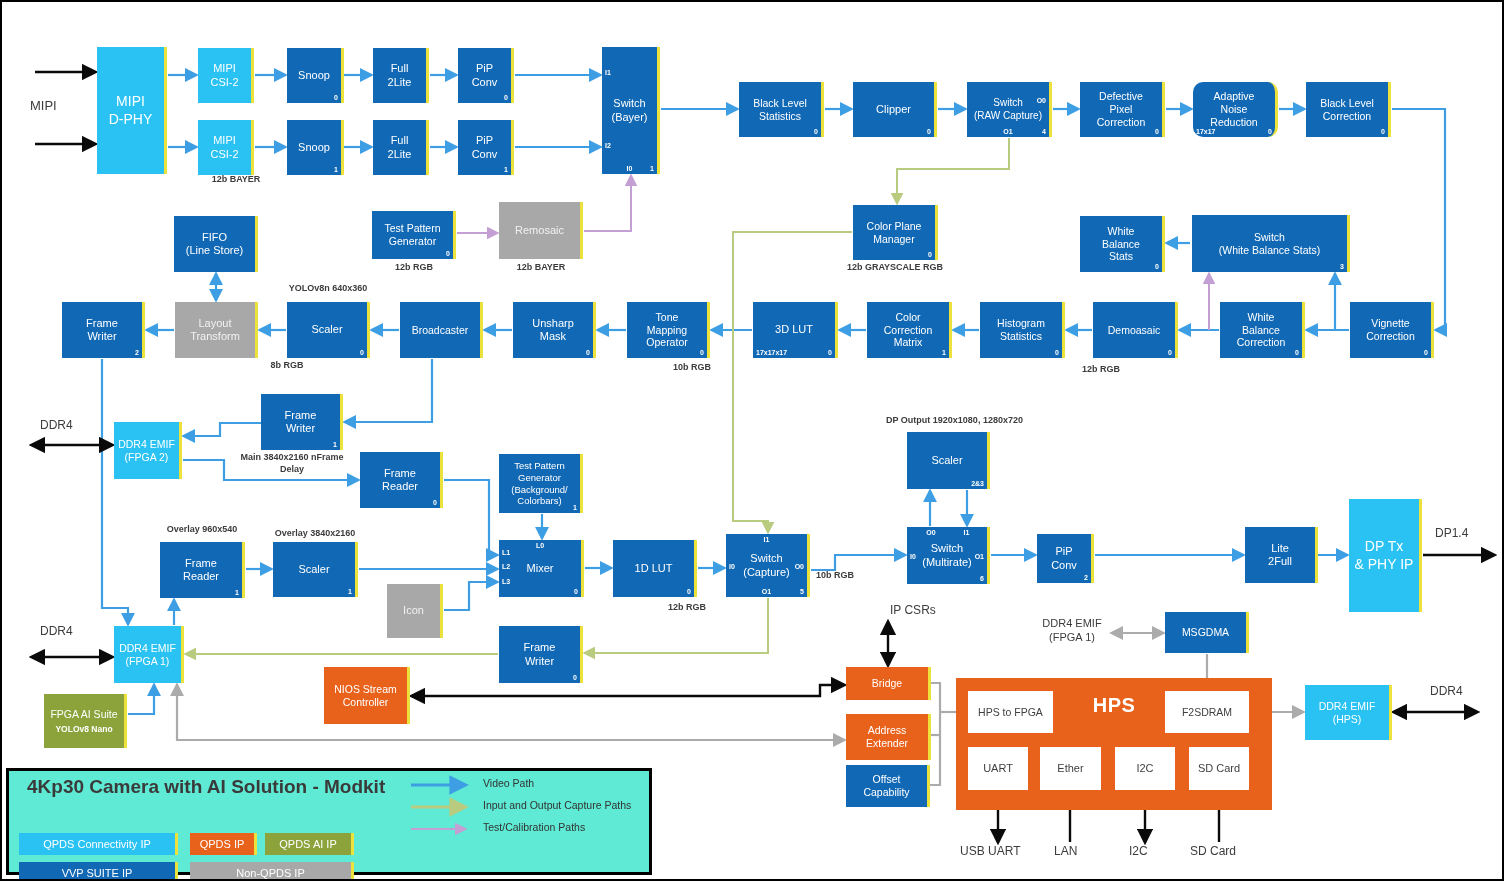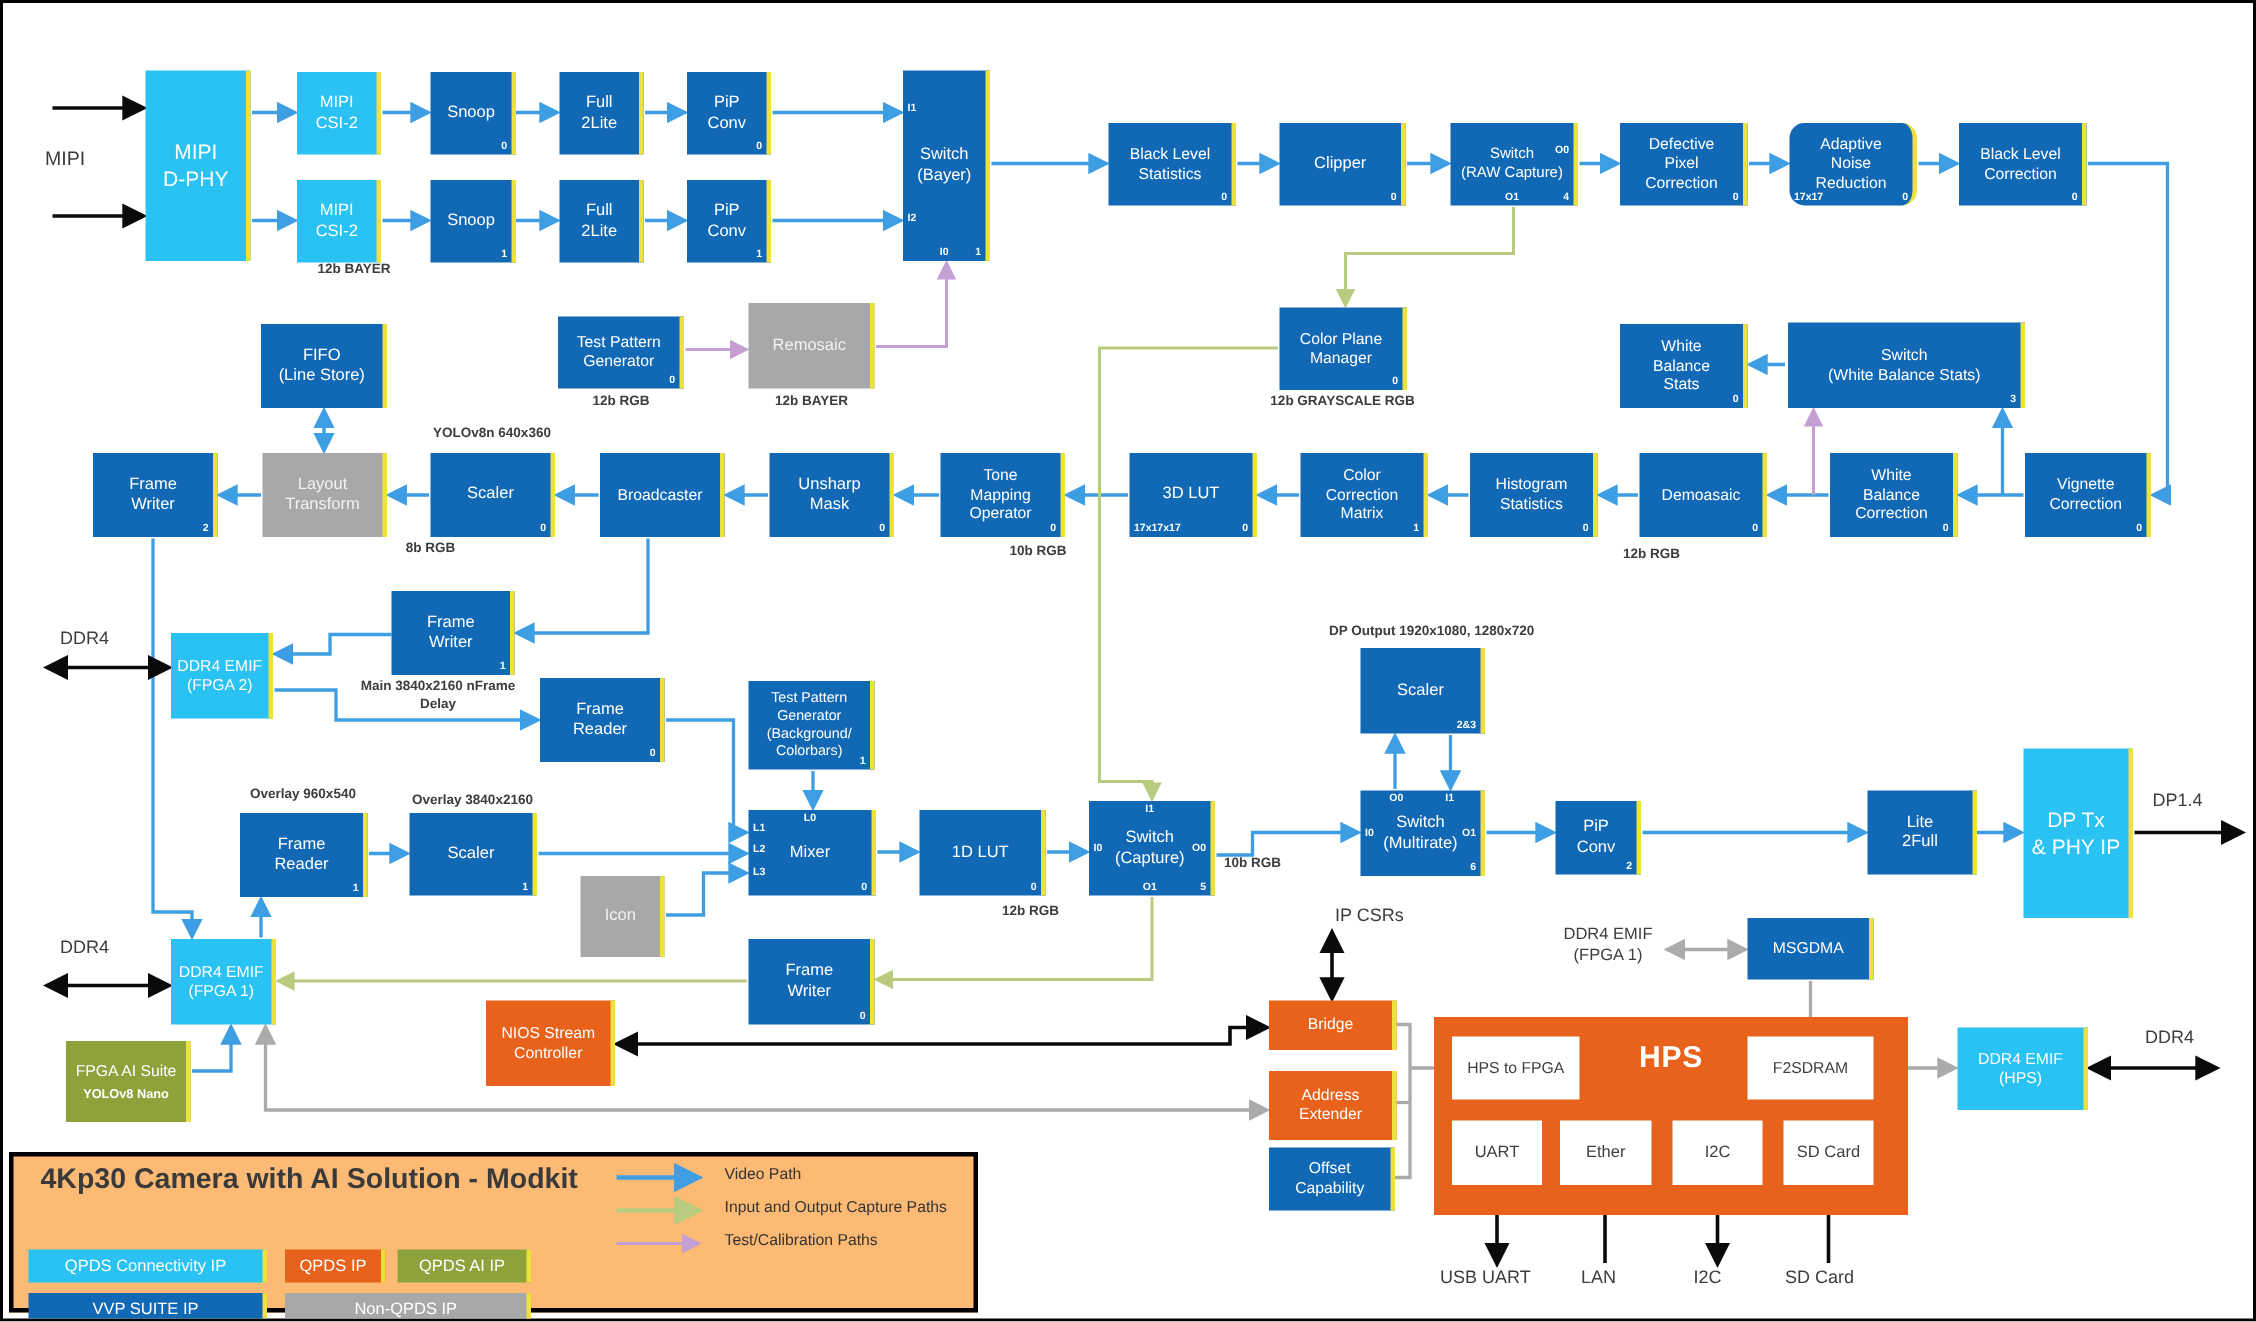--- a/index.html
+++ b/index.html
@@ -28,21 +28,21 @@
   .p-bc{left:50%;transform:translateX(-50%);bottom:2px}
   .p-tc{left:50%;transform:translateX(-50%);top:2px}
   .p-tl{left:24%;top:2px}.p-tr{right:22%;top:2px}
   .p-lt{left:3px;top:17%}.p-lb{left:3px;top:75%}
   .p-lm{left:3px;top:50%;transform:translateY(-50%)}
   .p-rc{right:3px;top:50%;transform:translateY(-50%)}.p-rt{right:3px;top:27%}
   .p-l1{left:3px;top:16%}.p-l2{left:3px;top:41%}.p-l3{left:3px;top:66%}
   .sub{font-size:8.5px;margin-top:3px;font-weight:bold;}
   .ann{position:absolute;color:#3c3c3c;white-space:pre-line;line-height:1.3;z-index:2;}
   #legend{position:absolute;left:4px;top:766px;width:646px;height:107px;border:3px solid #000;
-    background:#fdba74;z-index:3;box-sizing:border-box;}
+    background:#5eead4;z-index:3;box-sizing:border-box;}
   .legend-title{position:absolute;left:18px;top:5px;font-weight:bold;color:#3a3a3a;font-size:19px;}
   .sw{position:absolute;display:flex;align-items:center;justify-content:center;color:#fff;font-size:11px;margin-top:16px;}
   .lp-label{position:absolute;font-size:10.5px;color:#333;}
   .lp-svg{position:absolute;overflow:visible;}
   .lg-video{stroke:var(--c-video);stroke-width:3}
   .lg-capture{stroke:var(--c-capture);stroke-width:3}
   .lg-test{stroke:var(--c-test);stroke-width:2}
 </style>
 </head>
 <body>

